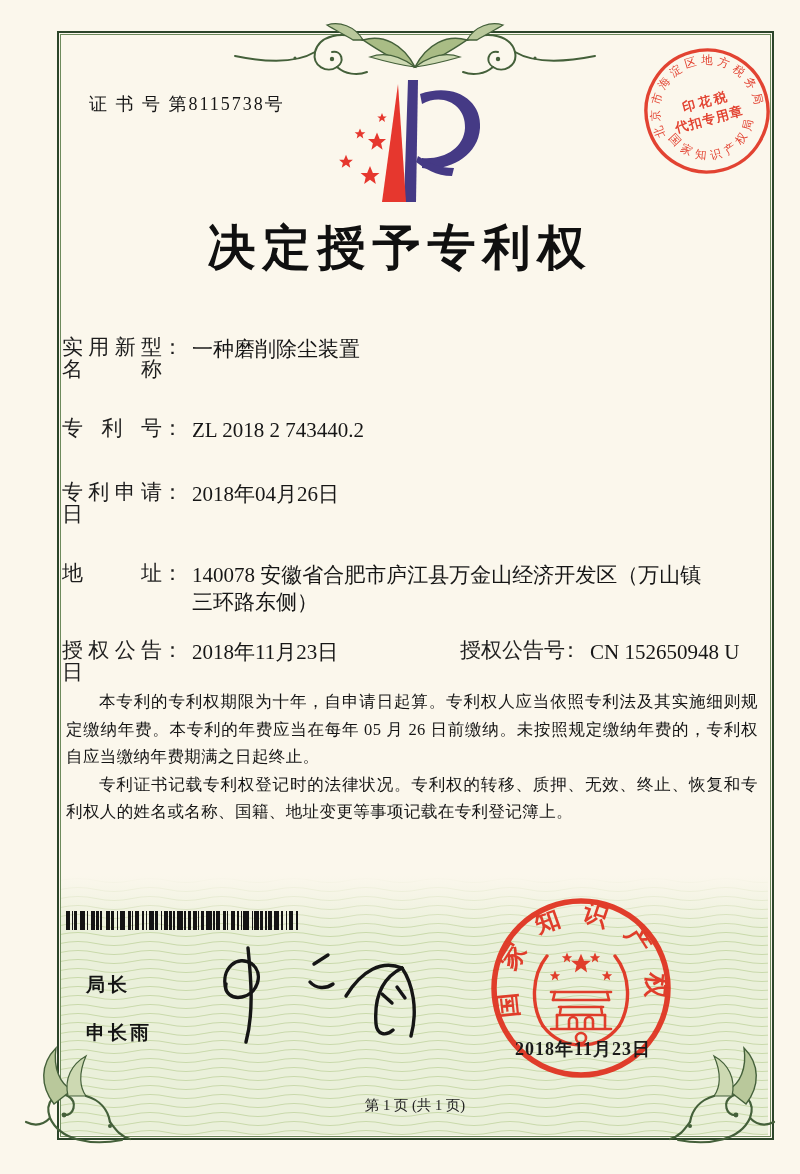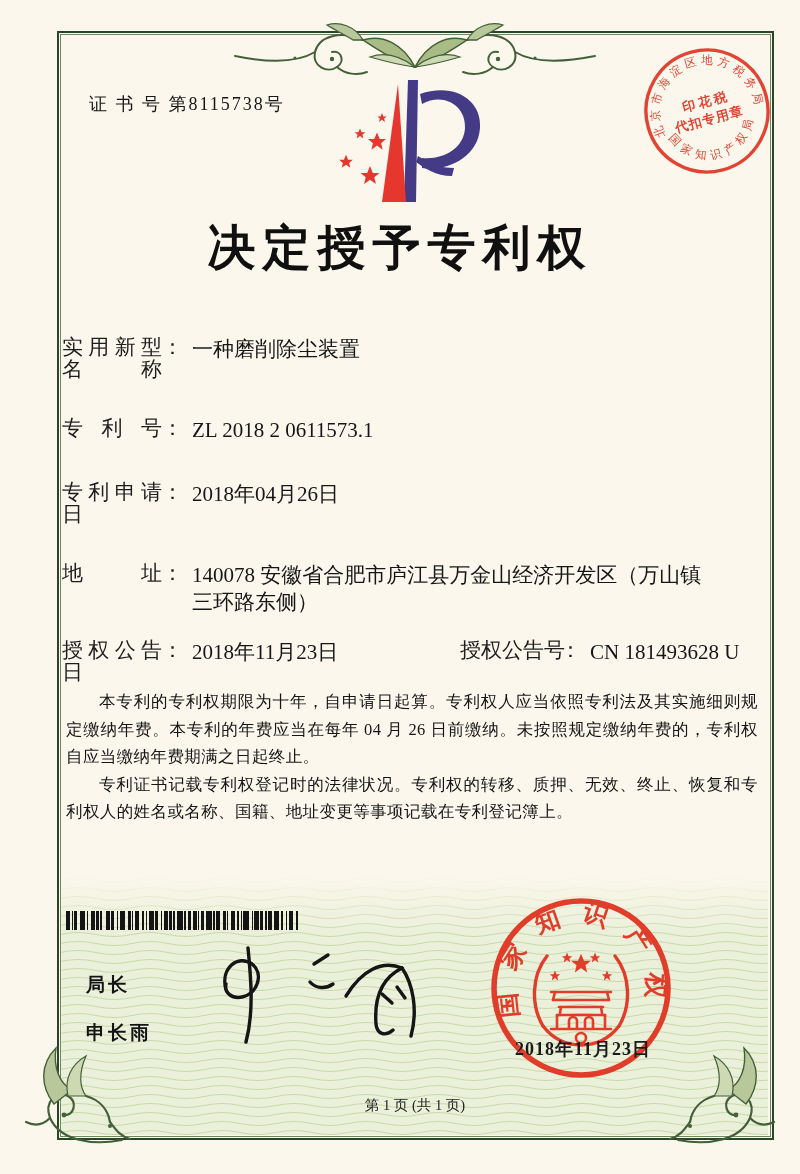--- a/index.html
+++ b/index.html
@@ -144,39 +144,39 @@
   </g>
 </svg>
 
 <div class="abs title">决定授予专利权</div>
 
 <div class="abs fields">
   <div class="frow">
     <span class="lab">实用新型名称</span><span class="col">：</span><span class="val">一种磨削除尘装置</span>
   </div>
   <div class="frow">
-    <span class="lab">专利号</span><span class="col">：</span><span class="val">ZL 2018 2 0611573.1</span>
+    <span class="lab">专利号</span><span class="col">：</span><span class="val">ZL 2018 2 743440.2</span>
   </div>
   <div class="frow">
     <span class="lab">专利申请日</span><span class="col">：</span><span class="val">2018年04月26日</span>
   </div>
   <div class="frow addr">
     <span class="lab">地址</span><span class="col">：</span><span class="val">140078 安徽省合肥市庐江县万金山经济开发区（万山镇
 三环路东侧）</span>
   </div>
   <div class="frow">
     <span class="lab">授权公告日</span><span class="col">：</span><span class="val">2018年11月23日</span>
     <span class="grant">
-      <span class="lab">授权公告号</span><span class="col">：</span><span class="val">CN 181493628 U</span>
+      <span class="lab">授权公告号</span><span class="col">：</span><span class="val">CN 152650948 U</span>
     </span>
   </div>
 </div>
 
 <div class="abs paras">
-  <p>本专利的专利权期限为十年，自申请日起算。专利权人应当依照专利法及其实施细则规定缴纳年费。本专利的年费应当在每年 04 月 26 日前缴纳。未按照规定缴纳年费的，专利权自应当缴纳年费期满之日起终止。</p>
+  <p>本专利的专利权期限为十年，自申请日起算。专利权人应当依照专利法及其实施细则规定缴纳年费。本专利的年费应当在每年 05 月 26 日前缴纳。未按照规定缴纳年费的，专利权自应当缴纳年费期满之日起终止。</p>
   <p>专利证书记载专利权登记时的法律状况。专利权的转移、质押、无效、终止、恢复和专利权人的姓名或名称、国籍、地址变更等事项记载在专利登记簿上。</p>
 </div>
 
 <div class="abs barcode">
     <i style="flex-grow: 3;"></i>
     <i class="sp" style="flex-grow: 1;"></i>
     <i style="flex-grow: 1;"></i>
     <i class="sp" style="flex-grow: 1;"></i>
     <i style="flex-grow: 2;"></i>
     <i class="sp" style="flex-grow: 2;"></i>

